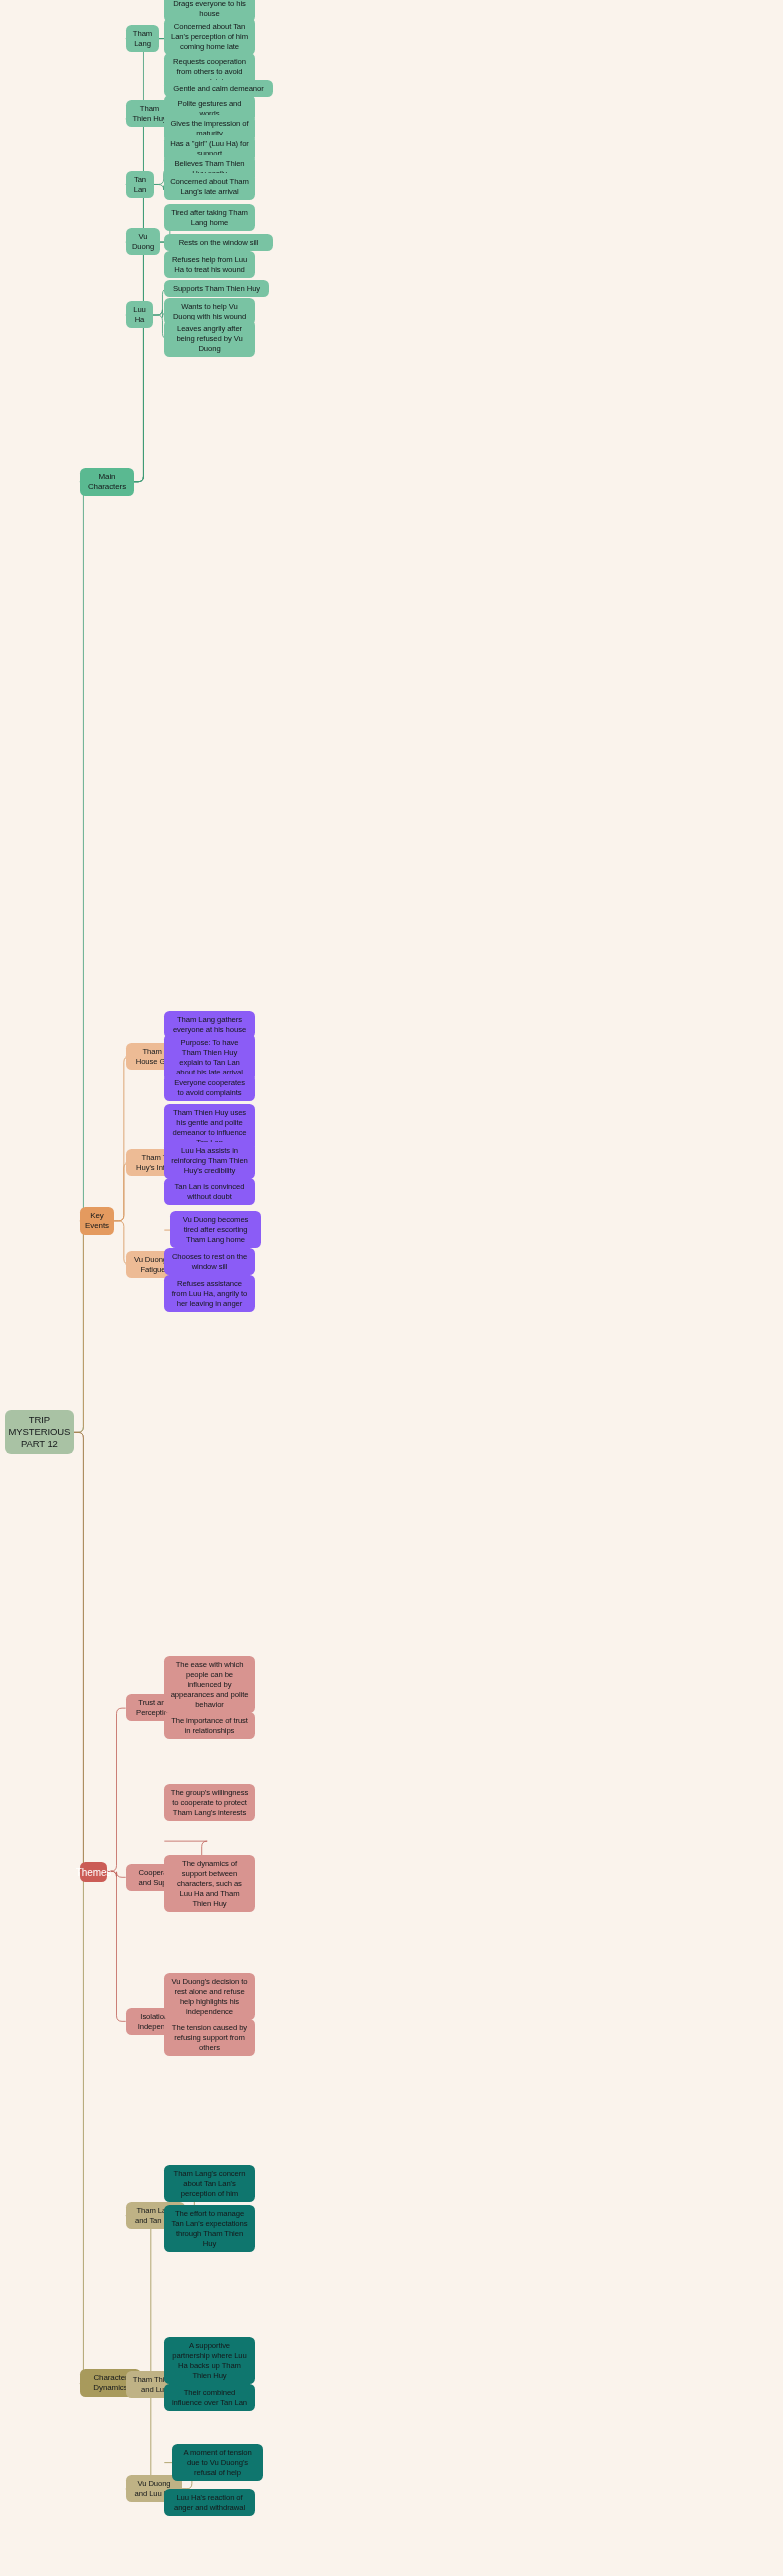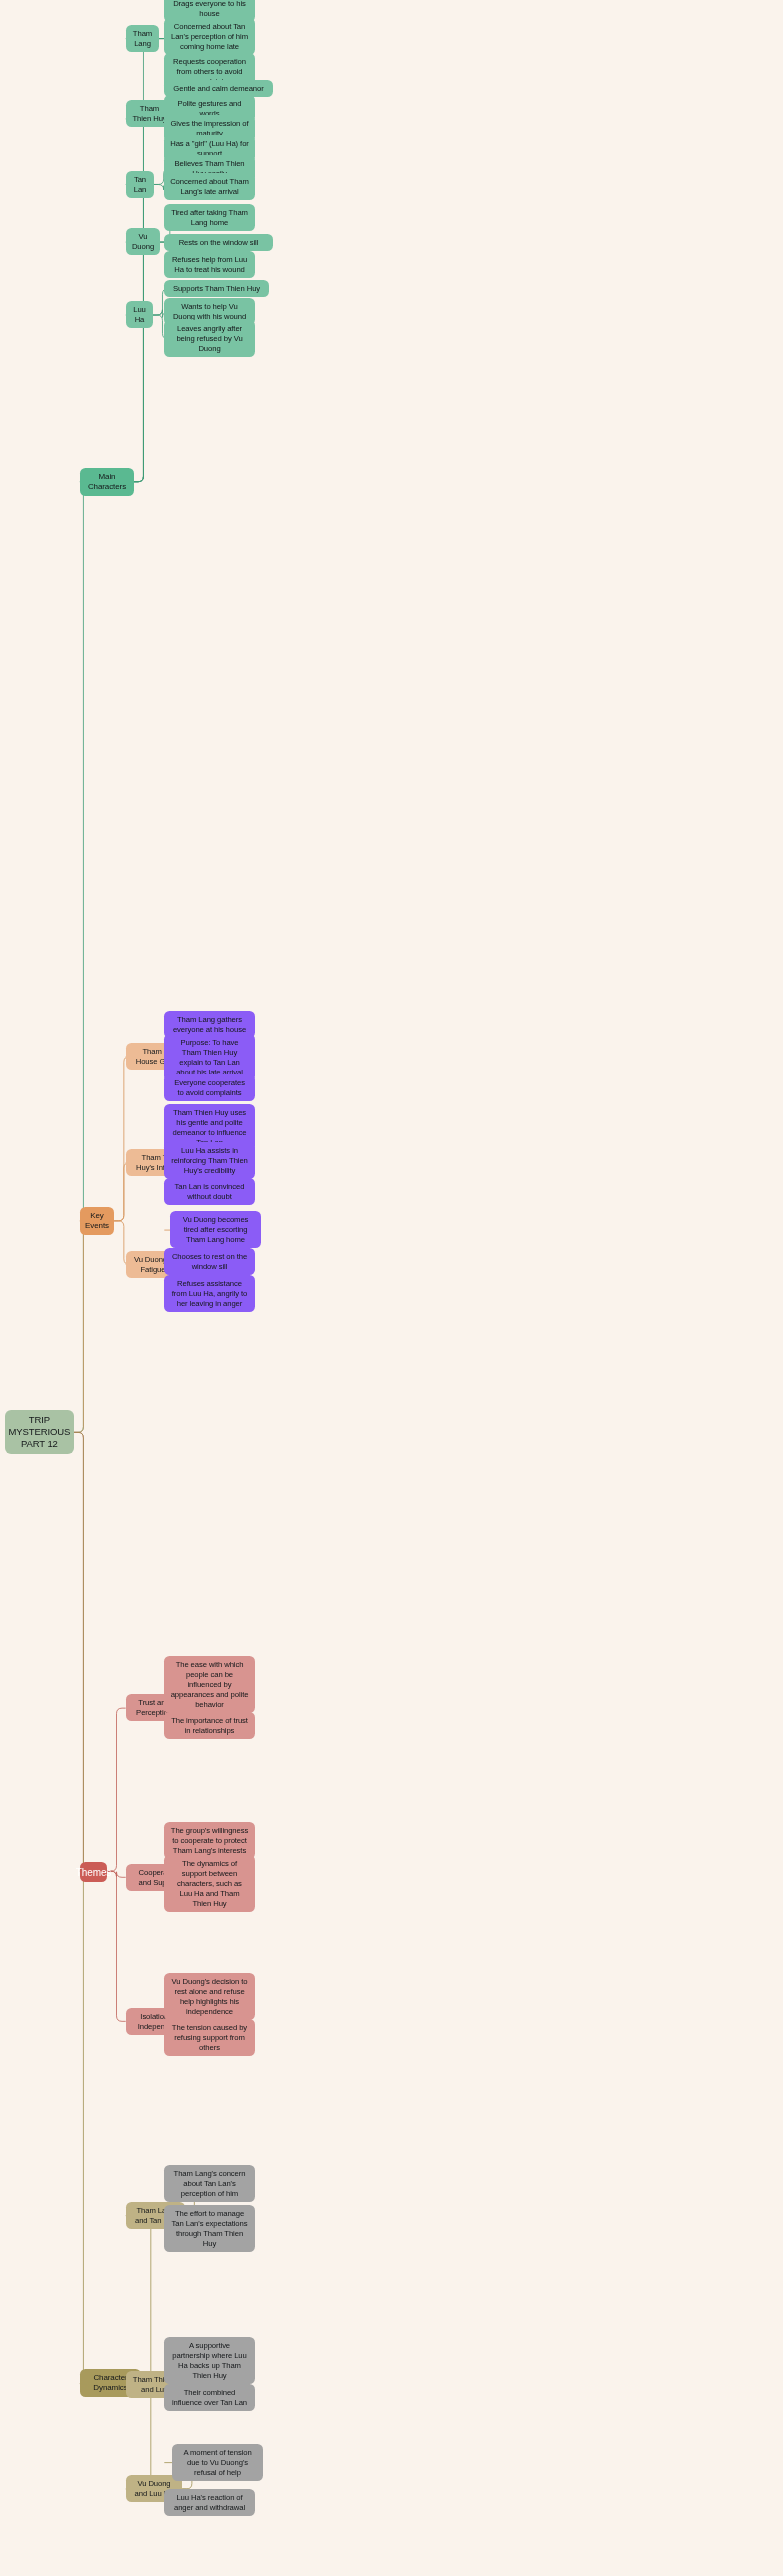--- a/index.html
+++ b/index.html
@@ -52,21 +52,21 @@
   .n-cat-olive   { background: #a89a5c; font-size: 8px; }
   
   .n-sub-green  { background: #79c3a3; font-size: 7.7px; }
   .n-sub-orange { background: #edbb95; font-size: 7.7px; }
   .n-sub-red    { background: #d89490; font-size: 7.7px; }
   .n-sub-olive  { background: #bfb285; font-size: 7.7px; }
   
   .n-leaf-green  { background: #79c3a3; font-size: 7.7px; }
   .n-leaf-orange { background: #8b5cf6; font-size: 7.7px; }
   .n-leaf-red    { background: #d89490; font-size: 7.7px; }
-  .n-leaf-olive  { background: #a3a3a3; font-size: 7.7px; }
+  .n-leaf-olive  { background: #0f766e; font-size: 7.7px; }
 </style>
 </head>
 <body>
 
 <div id="mindmap-canvas">
   <svg class="edges" id="edge-layer" viewBox="0 0 1279 4203" width="784" height="2576">
       <path d="M 120 2337 L 127 2337 Q 136 2337 136 2328 L 136 795 Q 136 786 145 786 L 130 786" fill="none" stroke="#3f9b77" stroke-width="1.3"></path>
       <path d="M 218 786 L 225 786 Q 234 786 234 777 L 234 72 Q 234 63 243 63 L 205 63" fill="none" stroke="#3f9b77" stroke-width="1.3"></path>
       <path d="M 259 63 L 266 63 Q 275 63 275 54 L 275 23 Q 275 14 284 14 L 268 14" fill="none" stroke="#3f9b77" stroke-width="1.3"></path>
       <path d="M 259 63 L 266 63 Q 275 63 275 54 L 275 69 Q 275 60 284 60 L 268 60" fill="none" stroke="#3f9b77" stroke-width="1.3"></path>
@@ -155,21 +155,21 @@
       <div class="node n-leaf-orange" style="left: 164px; width: 91px; top: 1178px;">Tan Lan is convinced without doubt</div>
       <div class="node n-sub-orange" style="left: 126px; width: 54px; top: 1251px;">Vu Duong's Fatigue</div>
       <div class="node n-leaf-orange" style="left: 164px; width: 91px; top: 1211px; margin-left: 6px;">Vu Duong becomes tired after escorting Tham Lang home</div>
       <div class="node n-leaf-orange" style="left: 164px; width: 91px; top: 1248px;">Chooses to rest on the window sill</div>
       <div class="node n-leaf-orange" style="left: 164px; width: 91px; top: 1275px;">Refuses assistance from Luu Ha, angrily to her leaving in anger</div>
       <div class="node n-cat-red" style="left: 80px; width: 27px; top: 1862px;">Themes</div>
       <div class="node n-sub-red" style="left: 126px; width: 56px; top: 1694px;">Trust and Perception</div>
       <div class="node n-leaf-red" style="left: 164px; width: 91px; top: 1656px;">The ease with which people can be influenced by appearances and polite behavior</div>
       <div class="node n-leaf-red" style="left: 164px; width: 91px; top: 1712px;">The importance of trust in relationships</div>
       <div class="node n-sub-red" style="left: 126px; width: 66px; top: 1864px;">Cooperation and Support</div>
-      <div class="node n-leaf-red" style="left: 164px; width: 91px; top: 1822px;">The group's willingness to cooperate to protect Tham Lang's interests</div>
+      <div class="node n-leaf-red" style="left: 164px; width: 91px; top: 1784px;">The group's willingness to cooperate to protect Tham Lang's interests</div>
       <div class="node n-leaf-red" style="left: 164px; width: 91px; top: 1855px;">The dynamics of support between characters, such as Luu Ha and Tham Thien Huy</div>
       <div class="node n-sub-red" style="left: 126px; width: 71px; top: 2008px;">Isolation and Independence</div>
       <div class="node n-leaf-red" style="left: 164px; width: 91px; top: 1973px;">Vu Duong's decision to rest alone and refuse help highlights his independence</div>
       <div class="node n-leaf-red" style="left: 164px; width: 91px; top: 2019px;">The tension caused by refusing support from others</div>
       <div class="node n-cat-olive" style="left: 80px; width: 61px; top: 2369px;">Character Dynamics</div>
       <div class="node n-sub-olive" style="left: 126px; width: 59px; top: 2202px;">Tham Lang and Tan Lan</div>
       <div class="node n-leaf-olive" style="left: 164px; width: 91px; top: 2165px;">Tham Lang's concern about Tan Lan's perception of him</div>
       <div class="node n-leaf-olive" style="left: 164px; width: 91px; top: 2205px;">The effort to manage Tan Lan's expectations through Tham Thien Huy</div>
       <div class="node n-sub-olive" style="left: 126px; width: 69px; top: 2371px;">Tham Thien Huy and Luu Ha</div>
       <div class="node n-leaf-olive" style="left: 164px; width: 91px; top: 2337px;">A supportive partnership where Luu Ha backs up Tham Thien Huy</div>

